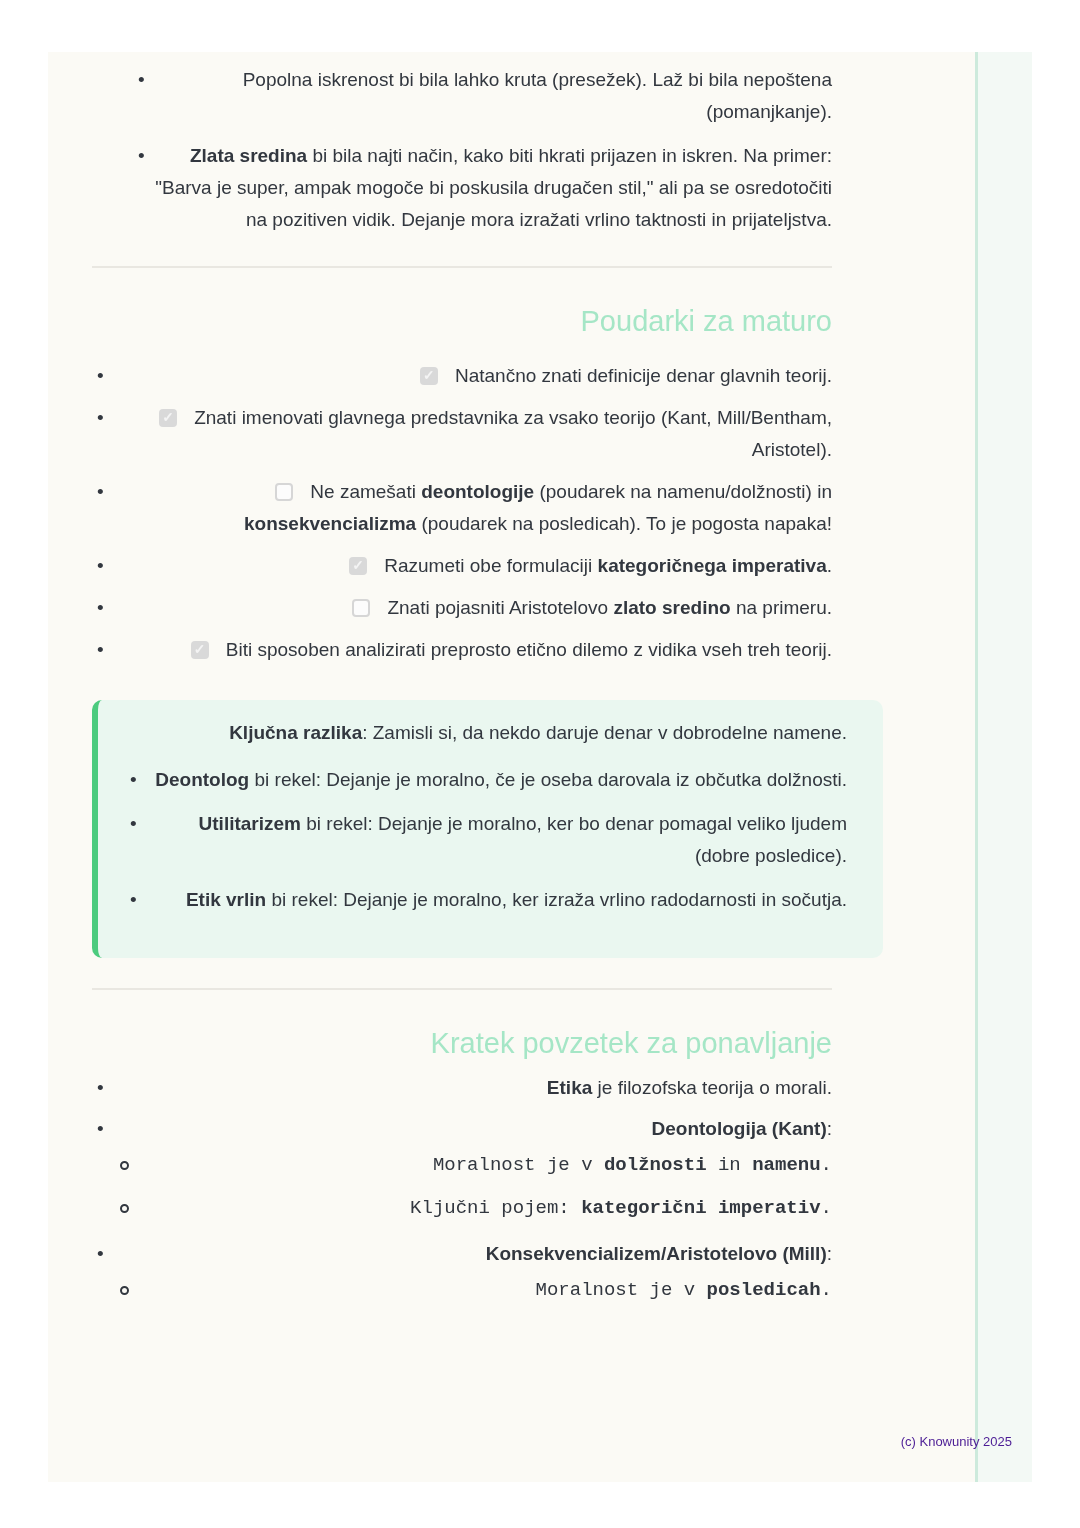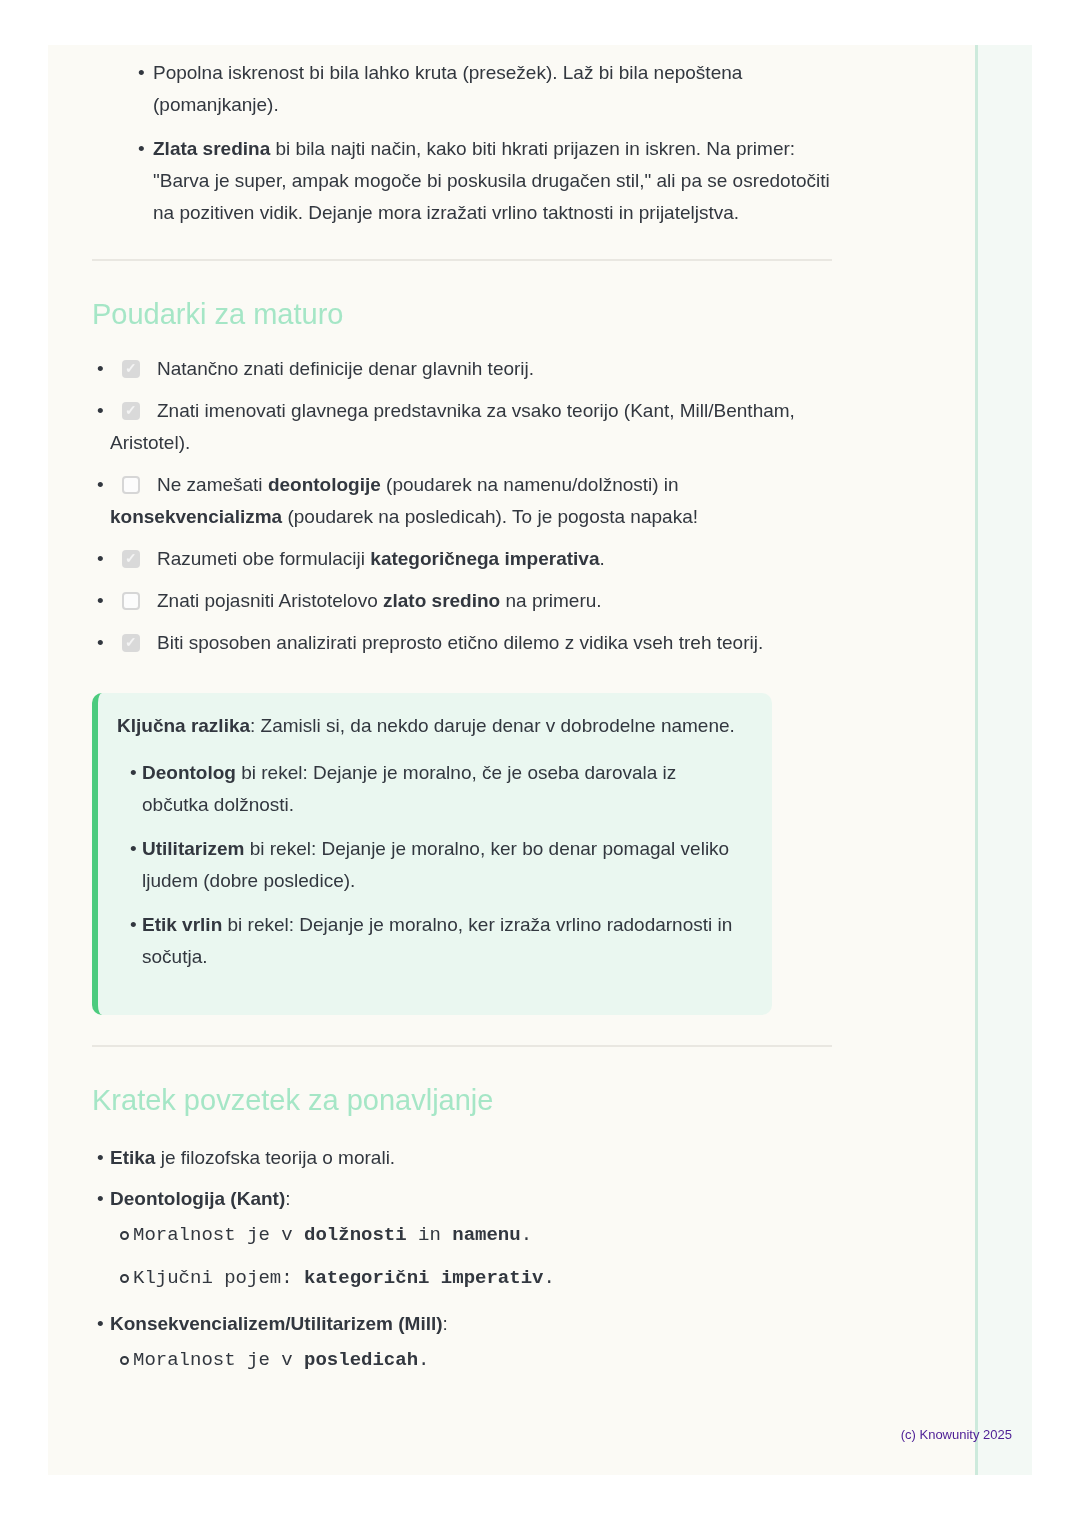--- a/index.html
+++ b/index.html
@@ -1,19 +1,19 @@
 <!DOCTYPE html>
 <html><head>
 <meta charset="utf-8">
 <style>
   * { margin: 0; padding: 0; box-sizing: border-box; }
   html, body { width: 1080px; height: 1528px; background: #ffffff;
     font-family: "Liberation Sans", sans-serif; color: #32373f; }
-  .card { position: absolute; left: 48px; top: 45px; width: 984px; height: 1430px;
-    background: #fbfaf5; }
+  .card { position: absolute; left: 48px; top: 52px; width: 984px; height: 1430px;
+    background: #fbfaf5; text-align: right; }
   .strip { position: absolute; left: 927px; top: 0; width: 57px; height: 100%;
     background: #f3f9f5; border-left: 3px solid #cdeadc; }
   .content { position: relative; padding: 12px 0 0 44px; width: 784px;
     font-size: 19px; line-height: 32px; }
   b, strong { font-weight: bold; }
 
   ul { list-style: none; }
   
   .intro-list li { position: relative; padding-left: 61px; margin-bottom: 12px; }
   .intro-list li::before { content: "\2022"; position: absolute; left: 46px; top: 0;
@@ -29,29 +29,29 @@
   .check-list li { position: relative; padding-left: 18px; margin-bottom: 10px; }
   .check-list li::before { content: "\2022"; position: absolute; left: 5px; top: 0; }
   .cb { display: inline-block; width: 18px; height: 18px; border-radius: 4px;
     vertical-align: -3px; margin: 0 17px 0 12px; position: relative; }
   .cb.checked { background: #d9d9d9; }
   .cb.checked::after { content: "\2713"; position: absolute; left: 3px; top: -8px;
     color: #f4f4f4; font-size: 14px; font-weight: bold; }
   .cb.unchecked { background: #fcfcfc; border: 2px solid #d6d6d6; }
 
   
-  .callout { margin-top: 34px; width: 680px; background: #eaf7f0;
+  .callout { margin-top: 34px; width: 791px; background: #eaf7f0;
     border-left: 6px solid #4ccb7e; border-radius: 10px;
-    padding: 17px 27px 42px 19px; }
+    padding: 17px 36px 42px 19px; }
   .callout-list { margin-top: 15px; }
   .callout-list li { position: relative; padding-left: 25px; margin-top: 12px; }
   .callout-list li::before { content: "\2022"; position: absolute; left: 13px; top: 0; }
 
   
-  .summary-list { margin-top: 25px; }
+  .summary-list { margin-top: 12px; }
   .summary-list > li { position: relative; padding-left: 18px; margin-bottom: 9px; }
   .summary-list > li::before { content: "\2022"; position: absolute; left: 5px; top: 0; }
   .sub-list { margin: 4px 0 14px; font-family: Liberation Mono, monospace; }
   .sub-list li { position: relative; padding-left: 23px; margin-bottom: 11px; }
   .sub-list li::before { content: ""; position: absolute; left: 10px; top: 12px;
     width: 5px; height: 5px; border: 2px solid #32373f; border-radius: 50%; }
 
   .footer { position: absolute; right: 20px; bottom: 33px; font-size: 13px;
     color: #4c1d95; z-index: 2; }
 </style>
@@ -127,21 +127,21 @@
         <ul class="sub-list">
           <li>
             <span>Moralnost je v </span><strong>dolžnosti</strong><span> in </span><strong>namenu</strong><span>.</span>
           </li>
           <li>
             <span>Ključni pojem: </span><strong>kategorični imperativ</strong><span>.</span>
           </li>
         </ul>
       </li>
       <li>
-        <strong>Konsekvencializem/Utilitarizem (Mill)</strong><span>:</span>
+        <strong>Konsekvencializem/Aristotelovo (Mill)</strong><span>:</span>
         <ul class="sub-list">
           <li>
             <span>Moralnost je v </span><strong>posledicah</strong><span>.</span>
           </li>
         </ul>
       </li>
     </ul>
 
   </div>
 

